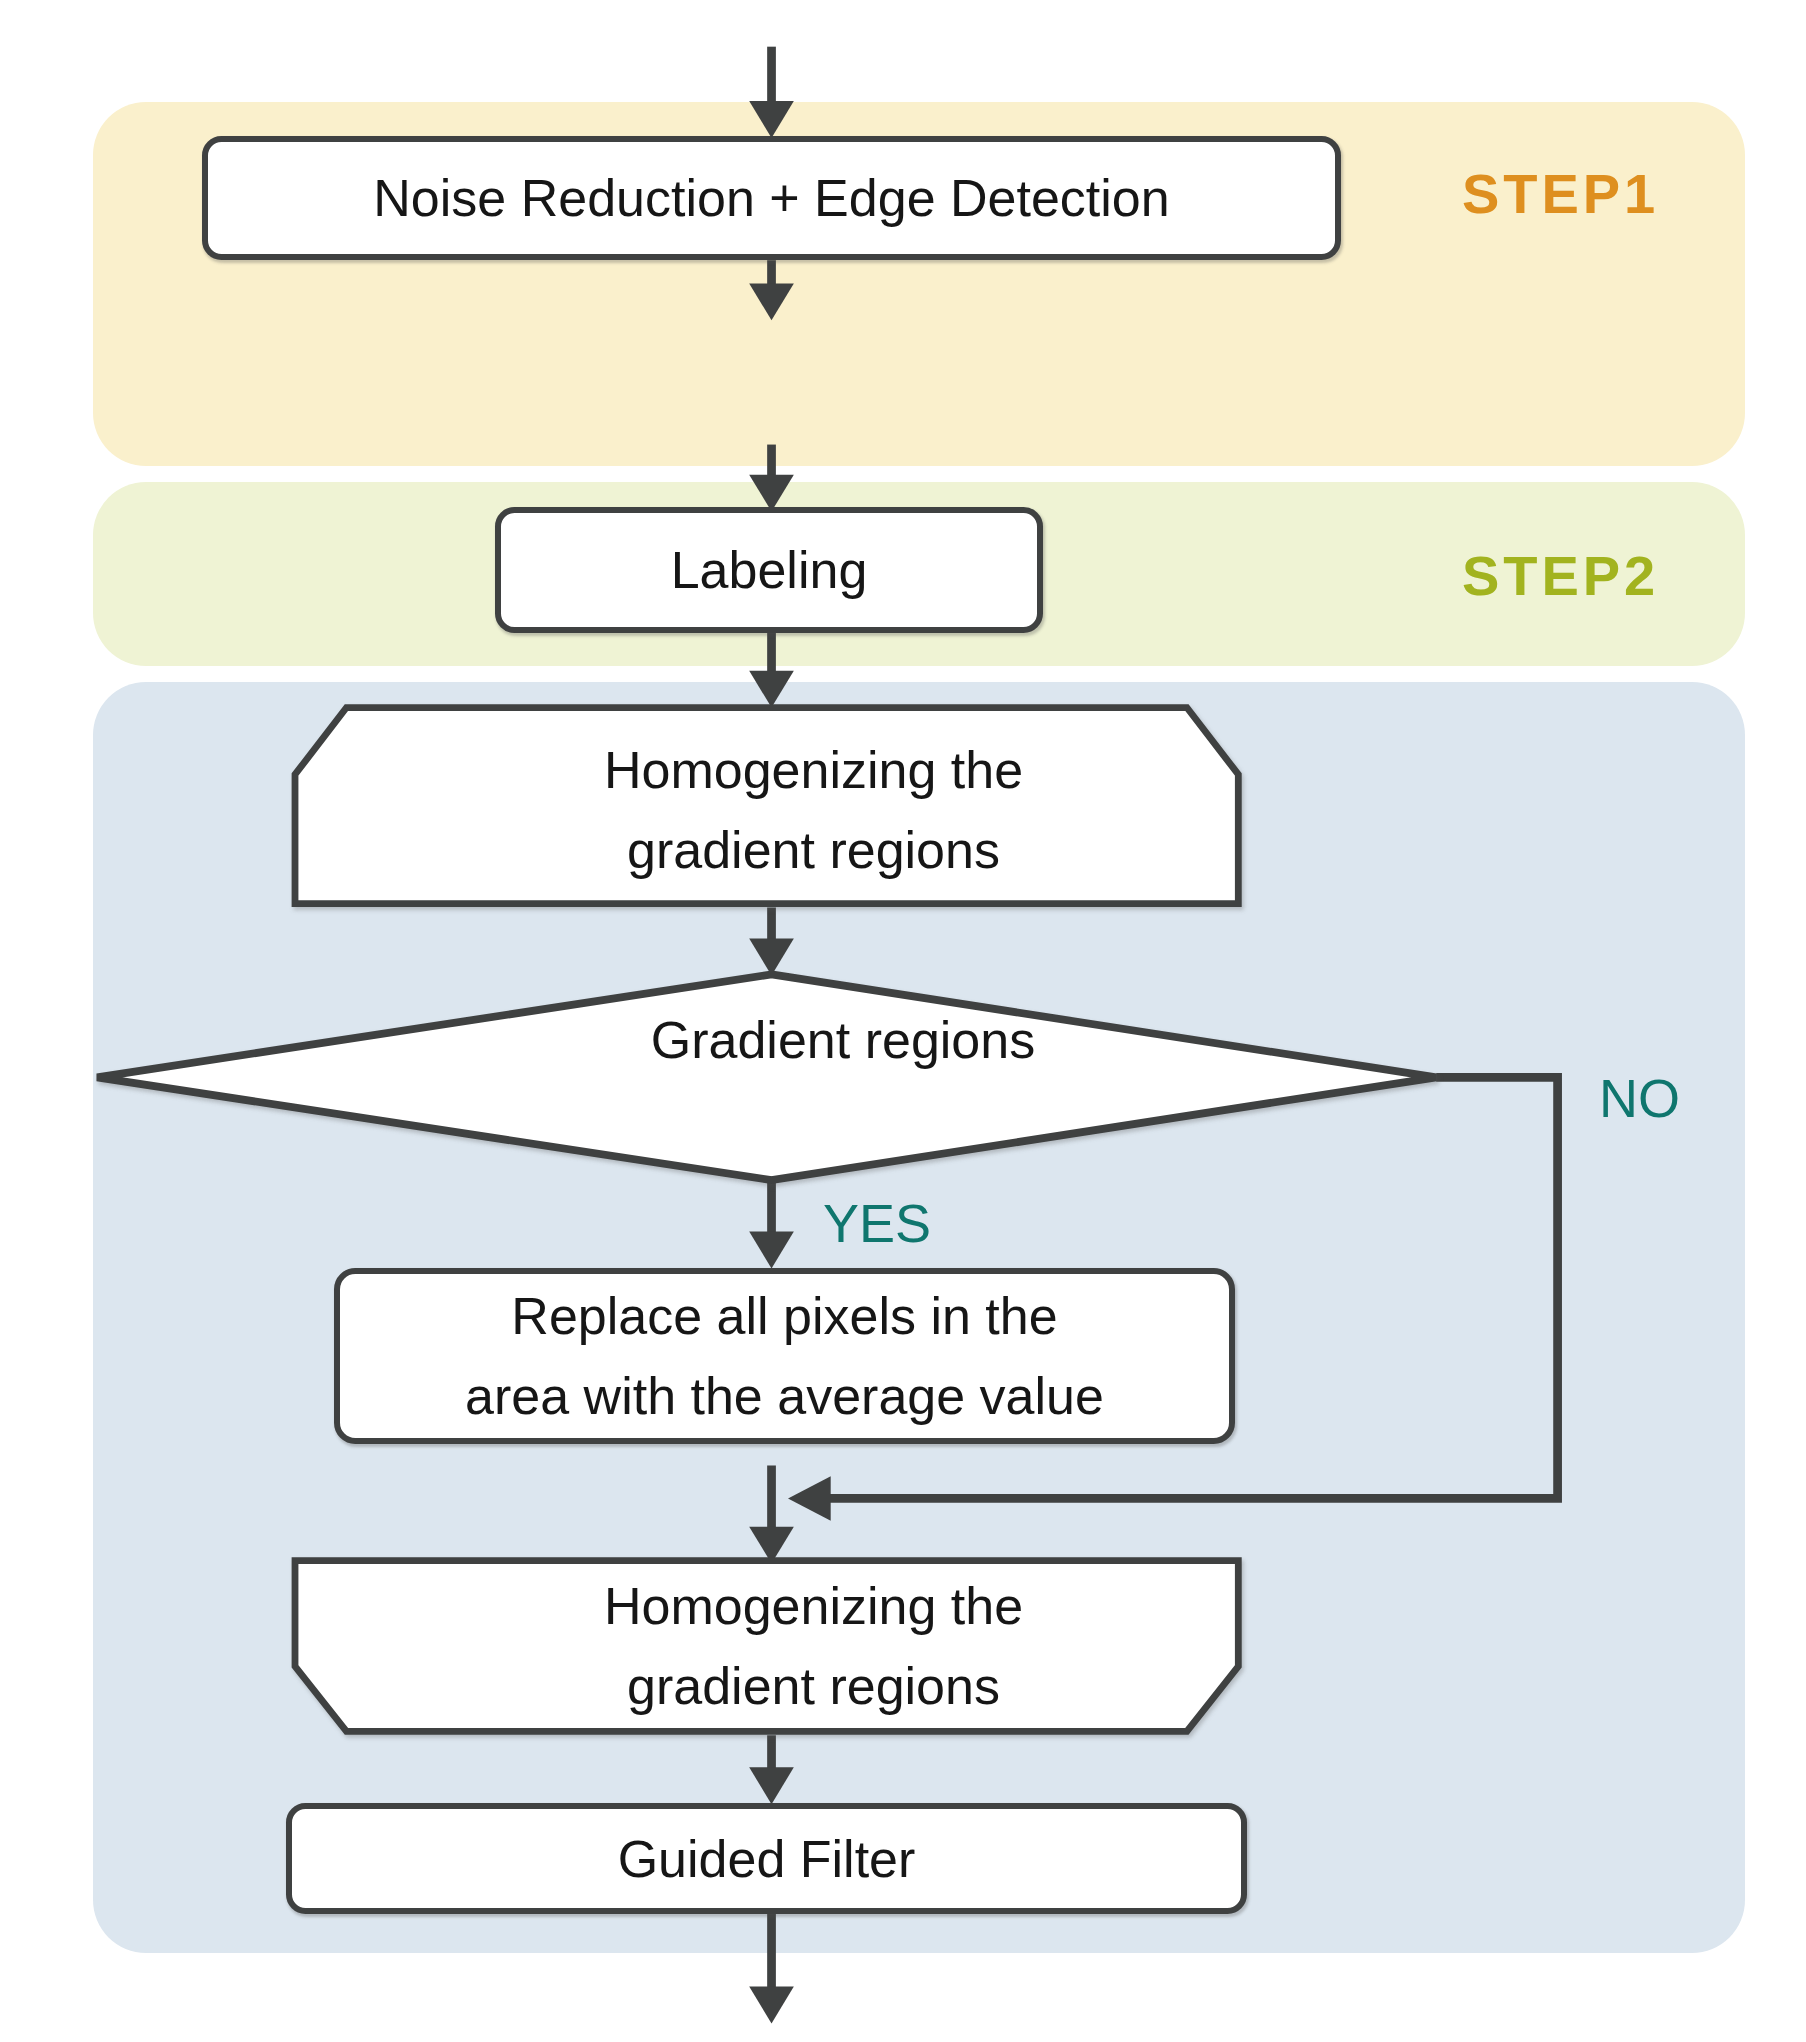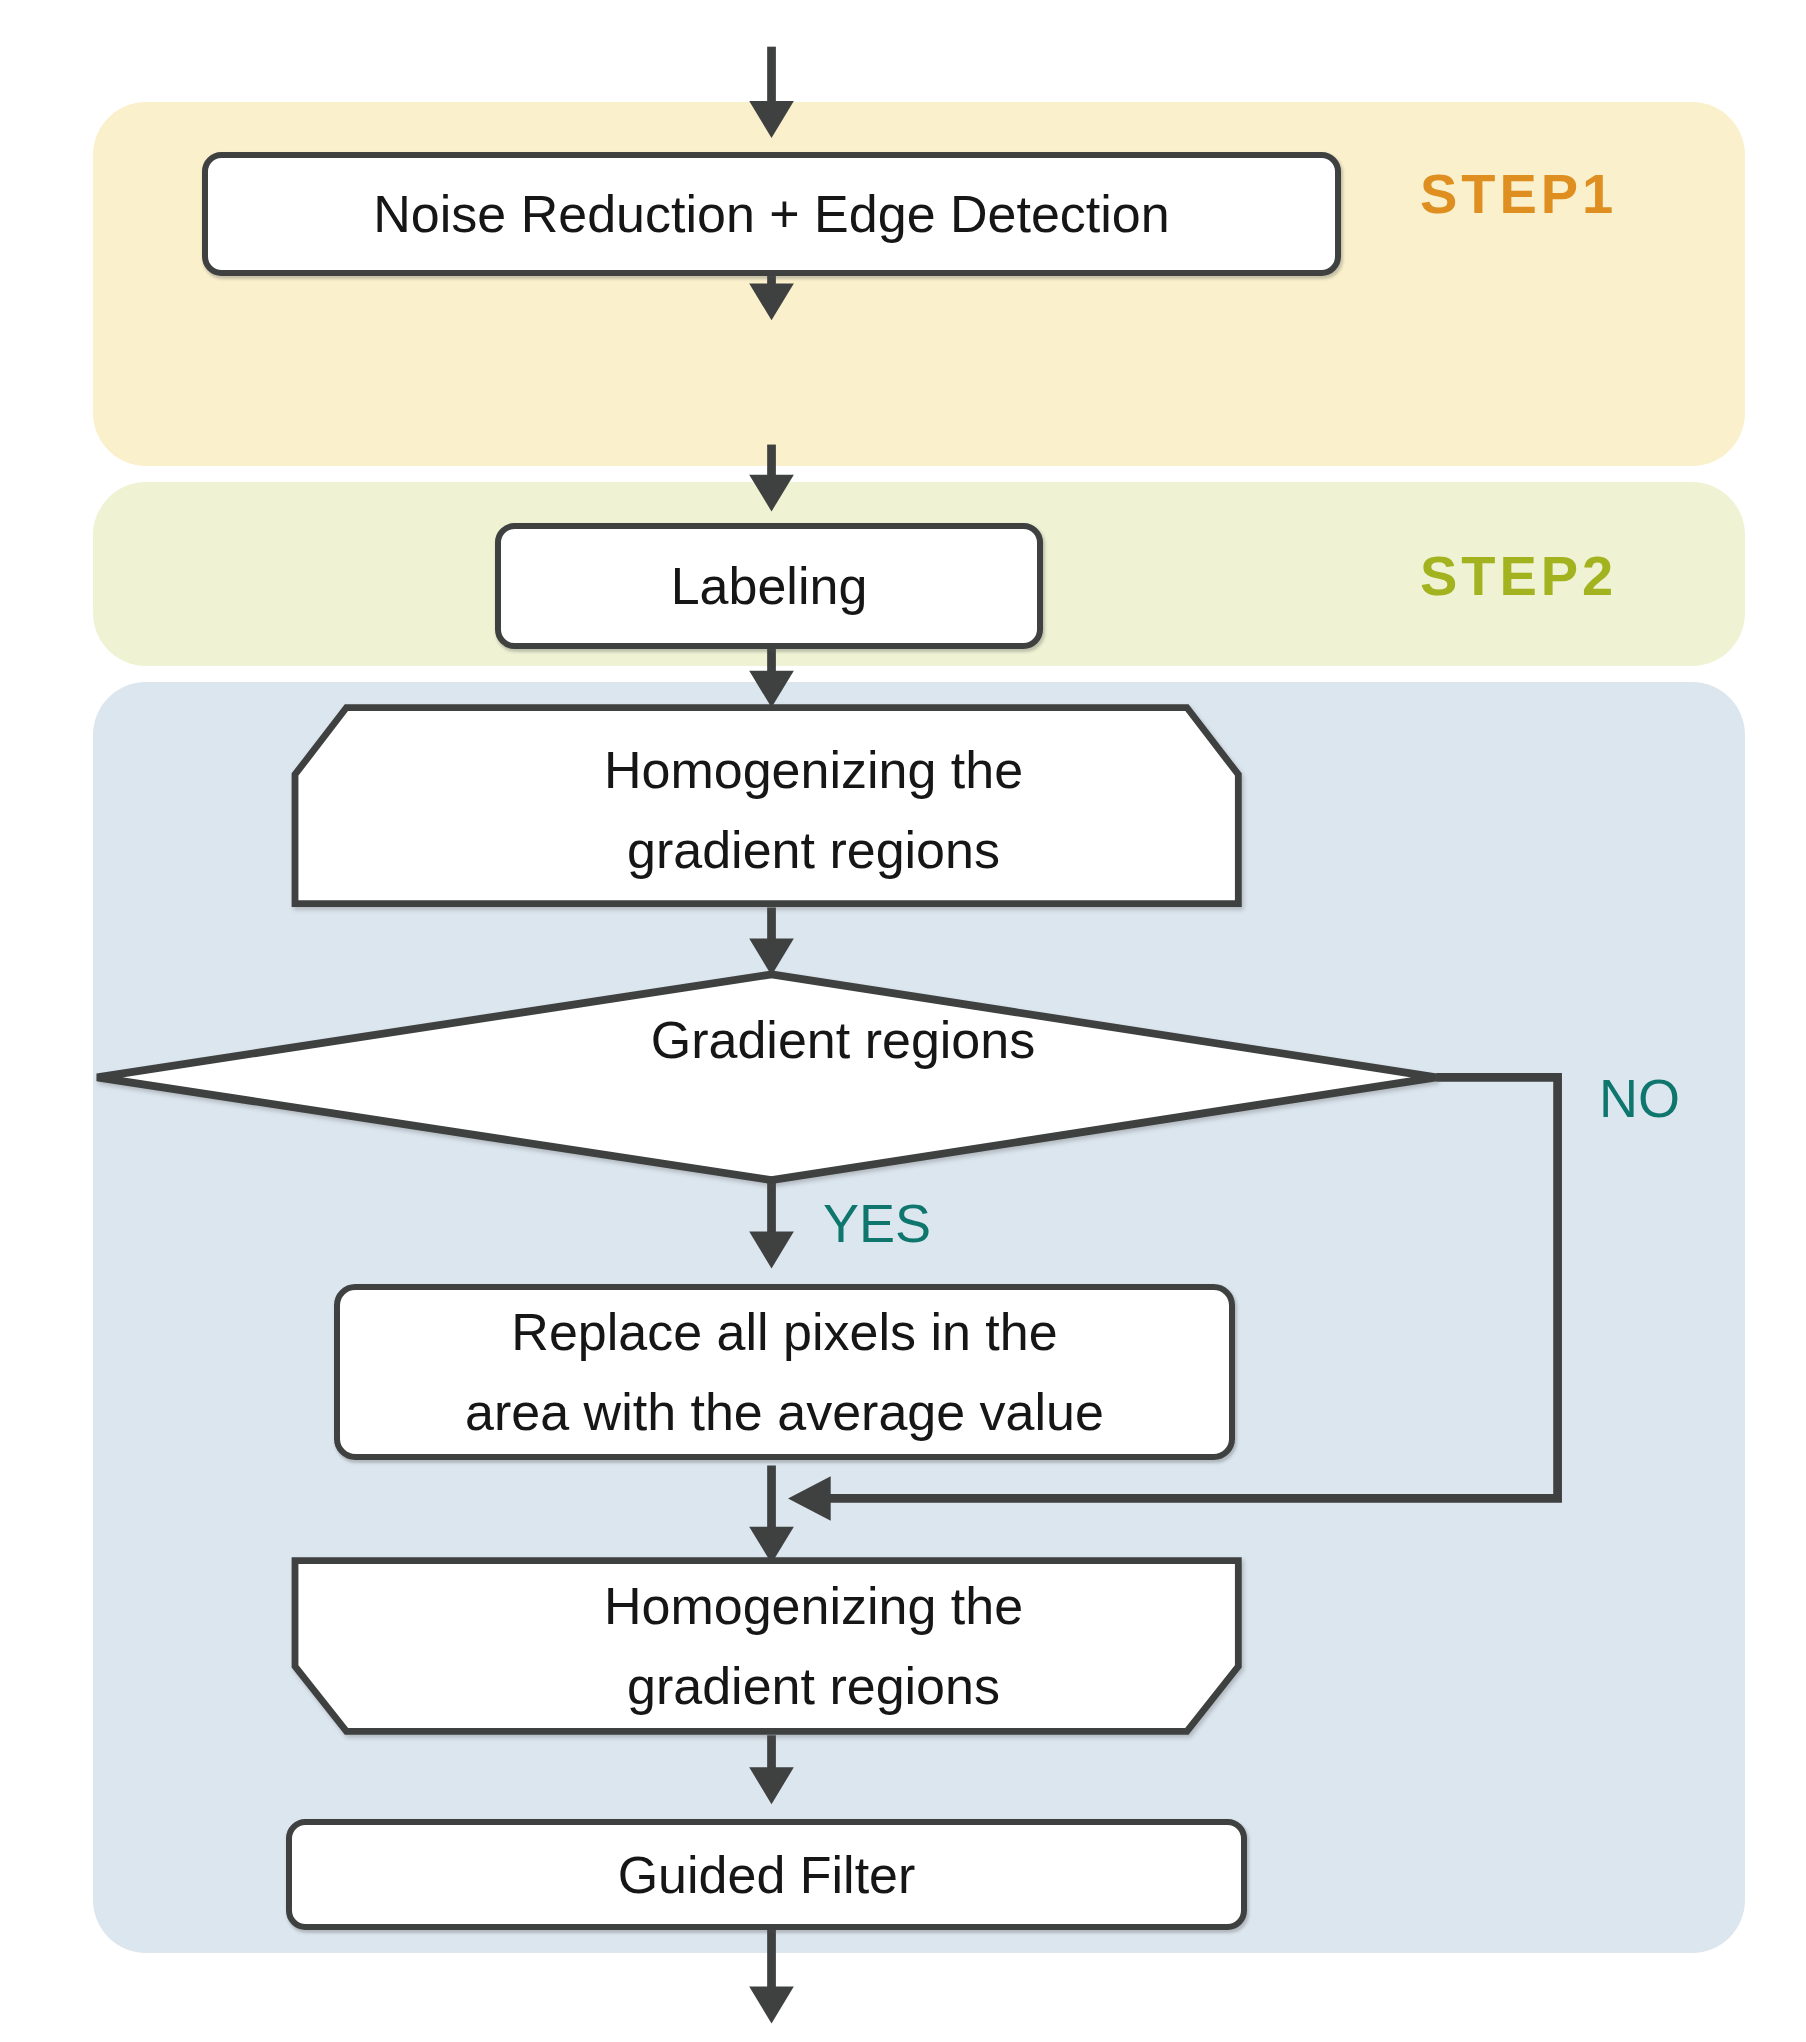--- a/index.html
+++ b/index.html
@@ -11,21 +11,21 @@
     overflow:hidden;
   }
   .panel{
     position:absolute;
     left:93px;
     width:1652px;
     border-radius:53px;
   }
   .step-label{
     position:absolute;
-    left:1402px;
+    left:1444px;
     width:233px;
     text-align:center;
     font-size:56px;
     font-weight:600;
     letter-spacing:3.9px;
   }
   #svg-layer{position:absolute;left:0;top:0;z-index:2;}
   .shape{filter:drop-shadow(2px 3px 2px rgba(80,80,80,0.30));}
   .node{
     position:absolute;
@@ -37,21 +37,20 @@
     display:flex;
     flex-direction:column;
     align-items:center;
     justify-content:center;
     text-align:center;
     font-size:52px;
     font-weight:500;
     color:#161616;
     line-height:80px;
     box-shadow:1.9px 2.9px 2.9px rgba(80,80,80,0.30);
-    margin-top:16px;
   }
   .freetext{
     position:absolute;
     z-index:4;
     text-align:center;
     font-size:52px;
     font-weight:500;
     color:#161616;
     line-height:78px;
     padding-left:47px;

